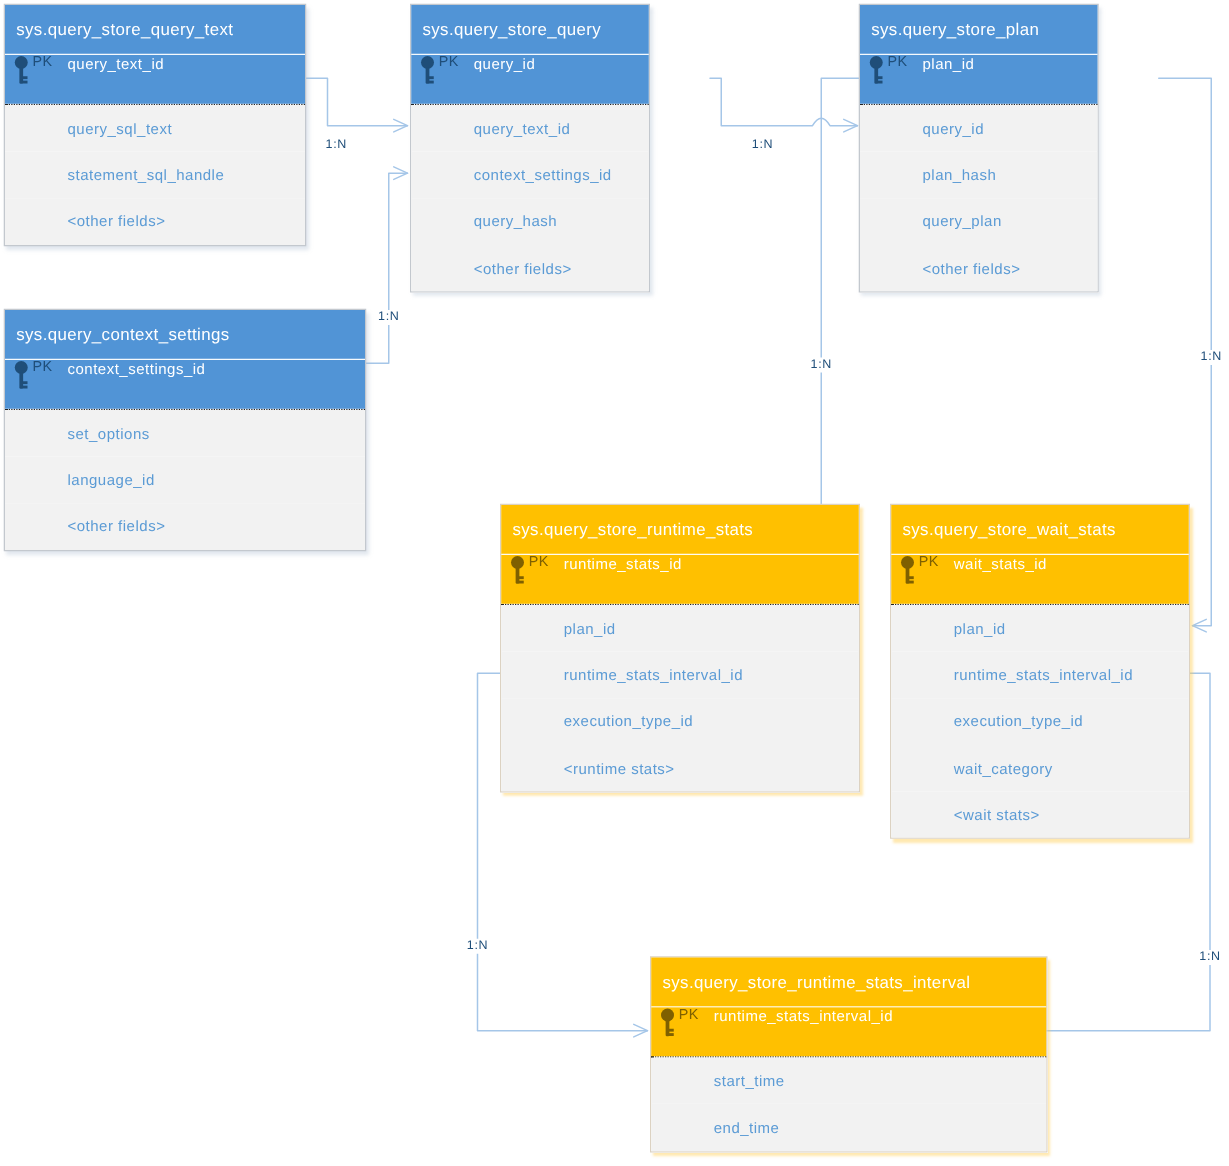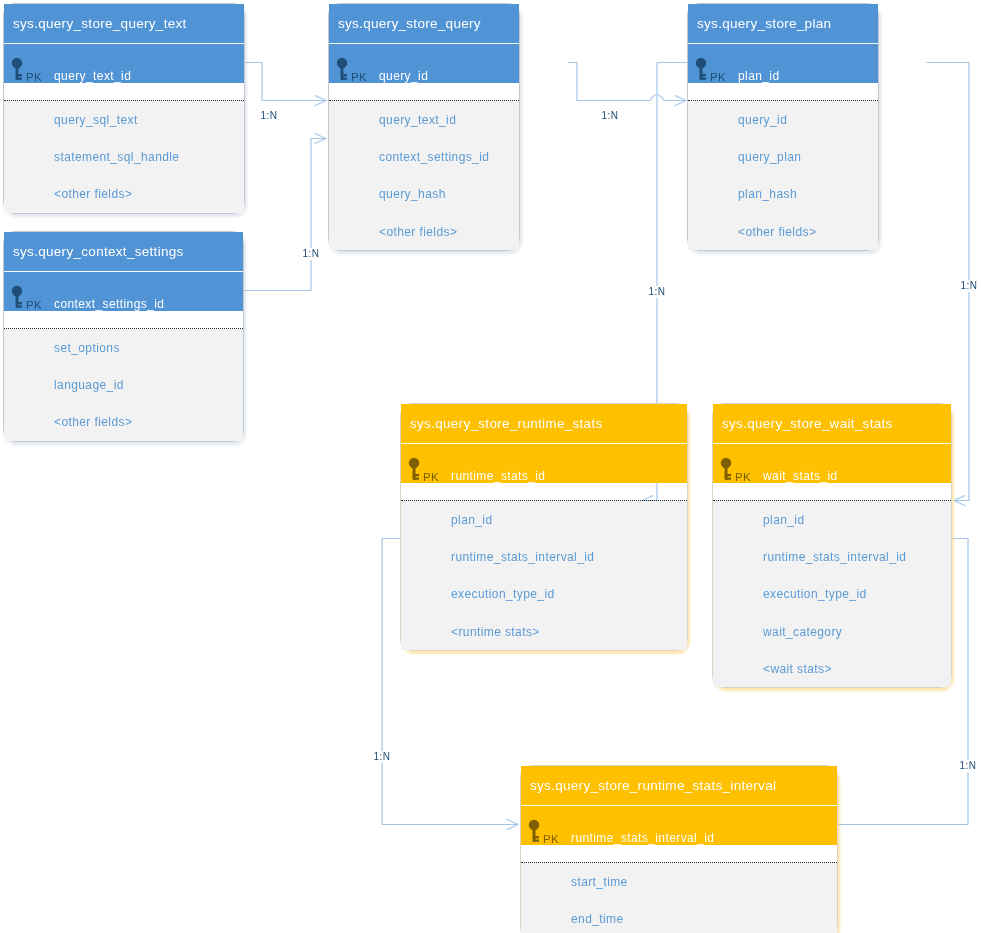--- a/index.html
+++ b/index.html
@@ -1,33 +1,33 @@
 <!DOCTYPE html>
 <html><head>
 <meta charset="utf-8">
 <style>
   html,body{margin:0;padding:0;background:#fff;}
   .canvas{
     position:relative;width:983px;height:933px;overflow:hidden;background:#fff;
     font-family:"Liberation Sans",sans-serif;
   }
   .wires{position:absolute;left:0;top:0;}
-  .tbl{position:absolute;box-sizing:border-box;border-radius:12px;}
+  .tbl{position:absolute;box-sizing:border-box;}
   .tbl-title{
     height:40px;display:flex;align-items:center;box-sizing:border-box;
     padding-left:9px;color:#fff;font-size:13.5px;letter-spacing:.3px;
     border-bottom:1px solid rgba(255,255,255,.95);white-space:nowrap;
   }
   .tbl-pk{
-    height:39px;display:flex;align-items:flex-end;box-sizing:border-box;
+    height:39px;display:flex;align-items:flex-start;box-sizing:border-box;
     padding-left:7px;position:relative;
   }
   .pk-badge{font-size:11.5px;margin-left:1px;letter-spacing:.3px;}
   .pk-name{position:absolute;left:50px;color:#fff;font-size:12px;letter-spacing:.4px;white-space:nowrap;}
-  .tbl-body{border-top:1px dotted #222;margin-top:17px;}
+  .tbl-body{border-top:1px dotted #222;}
   .field-row{
     height:37.3px;display:flex;align-items:center;box-sizing:border-box;
     padding-left:50px;font-size:12px;letter-spacing:.4px;
     color:#5B9BD5;background:#F2F2F2;white-space:nowrap;
   }
   .tbl.blue .tbl-title,.tbl.blue .tbl-pk{background:#5194D6;}
   .tbl.blue .pk-badge{color:#1F4E79;}
   .tbl.blue .key-icon{color:#1F4E79;}
   .tbl.blue{border:1px solid #c3c8ce;box-shadow:2px 3px 3px rgba(170,185,205,.35);}
   .tbl.orange .tbl-title,.tbl.orange .tbl-pk{background:#FFC000;}
@@ -133,27 +133,27 @@
             <rect x="4.5" y="10" width="3" height="13" rx="1"></rect>
             <rect x="7" y="17" width="4" height="2.3"></rect>
             <rect x="7" y="20.5" width="4" height="2.3"></rect>
           </svg>
         </span>
       <span class="pk-badge">PK</span>
       <span class="pk-name">plan_id</span>
     </div>
     <div class="tbl-body">
       <div class="field-row">query_id</div>
+      <div class="field-row">plan_hash</div>
       <div class="field-row">query_plan</div>
-      <div class="field-row">plan_hash</div>
-      <div class="field-row">&lt;other fields&gt;</div>
-    </div>
-  </div>
-
-  <div class="tbl blue" style="left:3px;top:231px;width:241px">
+      <div class="field-row">&lt;other fields&gt;</div>
+    </div>
+  </div>
+
+  <div class="tbl blue" style="left:3px;top:247px;width:290px">
     <div class="tbl-title">sys.query_context_settings</div>
     <div class="tbl-pk">
       <span class="key-icon">
           <svg viewBox="0 0 14 26" width="14" height="26">
             <circle cx="6" cy="6" r="5.2"></circle>
             <rect x="4.5" y="10" width="3" height="13" rx="1"></rect>
             <rect x="7" y="17" width="4" height="2.3"></rect>
             <rect x="7" y="20.5" width="4" height="2.3"></rect>
           </svg>
         </span>

